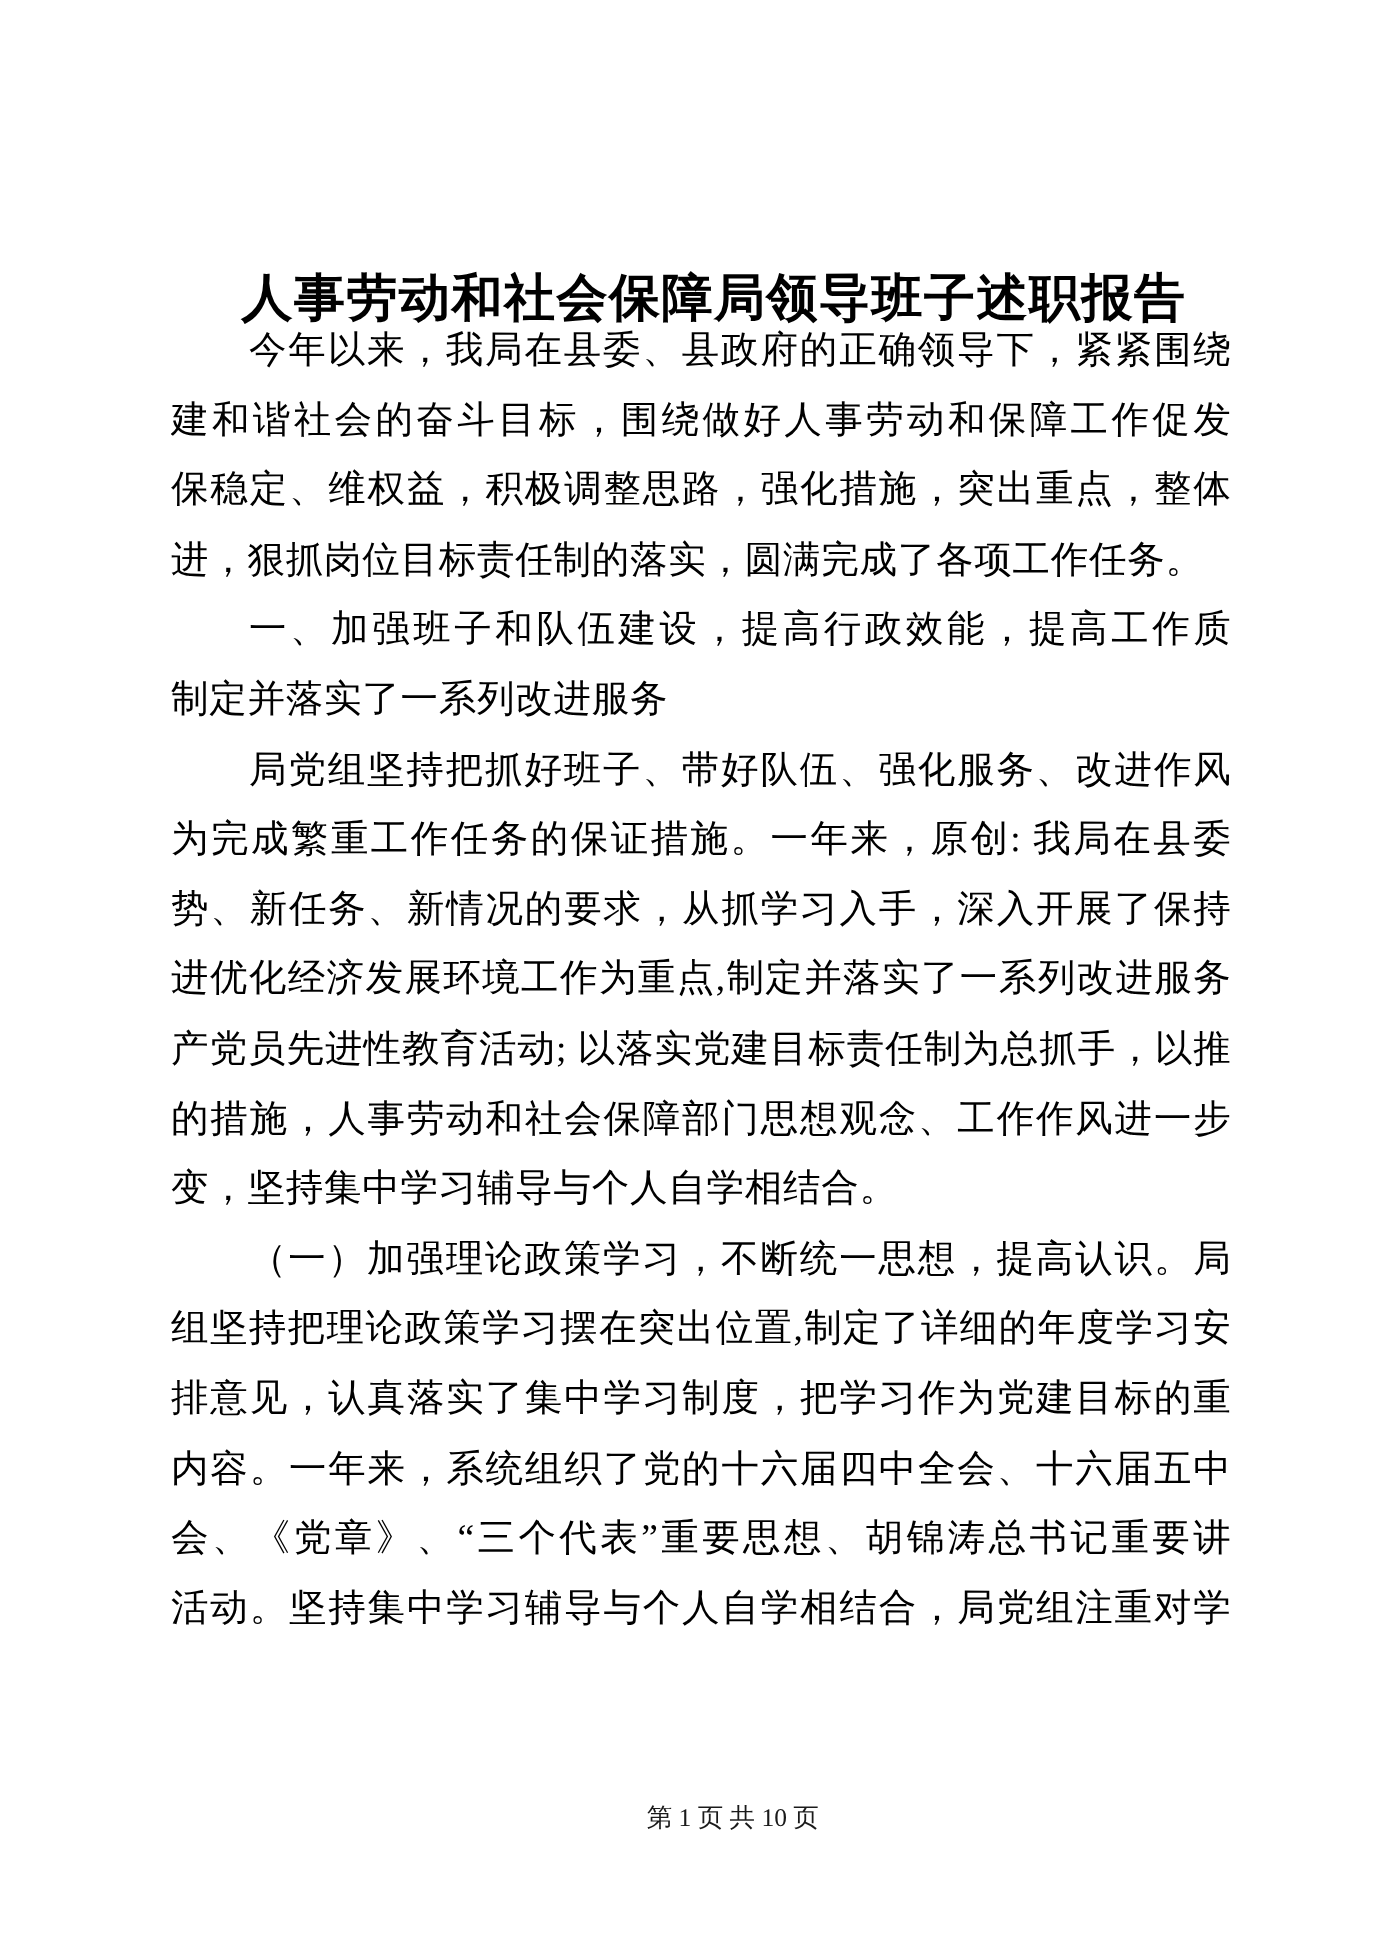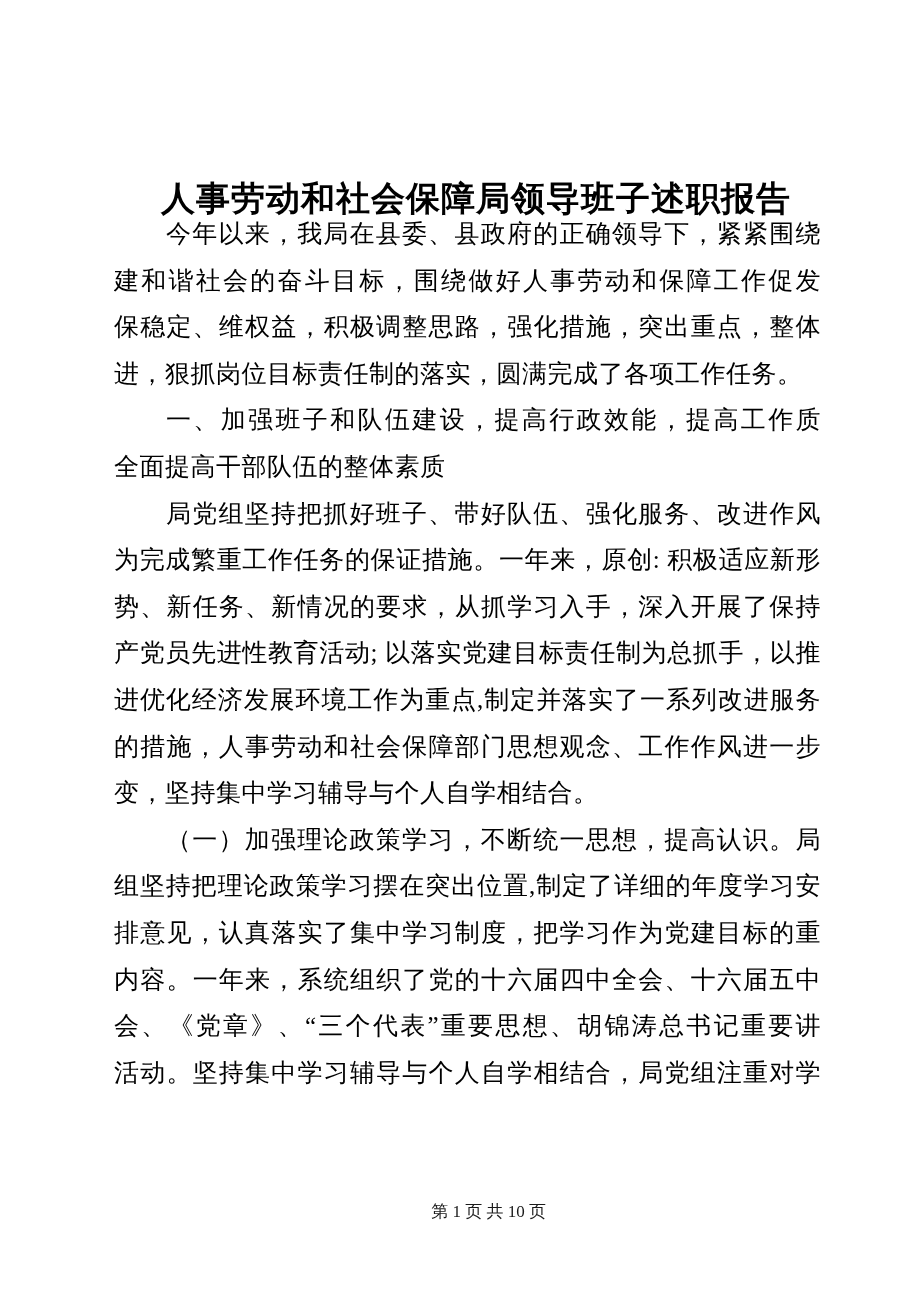--- a/index.html
+++ b/index.html
@@ -84,26 +84,26 @@
 
 
   <h1 class="doc-title">人事劳动和社会保障局领导班子述职报告</h1>
 
   <div class="content">
     <div class="bline indent">今年以来，我局在县委、县政府的正确领导下，紧紧围绕构</div>
     <div class="bline">建和谐社会的奋斗目标，围绕做好人事劳动和保障工作促发展、</div>
     <div class="bline">保稳定、维权益，积极调整思路，强化措施，突出重点，整体推</div>
     <div class="bline last">进，狠抓岗位目标责任制的落实，圆满完成了各项工作任务。</div>
     <div class="bline indent">一、加强班子和队伍建设，提高行政效能，提高工作质量，</div>
-    <div class="bline last">全面提高干部队伍的整体素质</div>
+    <div class="bline last">制定并落实了一系列改进服务</div>
     <div class="bline indent">局党组坚持把抓好班子、带好队伍、强化服务、改进作风作</div>
-    <div class="bline">为完成繁重工作任务的保证措施。一年来，原创: 积极适应新形</div>
+    <div class="bline">为完成繁重工作任务的保证措施。一年来，原创: 我局在县委</div>
     <div class="bline">势、新任务、新情况的要求，从抓学习入手，深入开展了保持共</div>
+    <div class="bline">进优化经济发展环境工作为重点,制定并落实了一系列改进服务</div>
     <div class="bline">产党员先进性教育活动; 以落实党建目标责任制为总抓手，以推</div>
-    <div class="bline">进优化经济发展环境工作为重点,制定并落实了一系列改进服务</div>
     <div class="bline">的措施，人事劳动和社会保障部门思想观念、工作作风进一步转</div>
     <div class="bline last">变，坚持集中学习辅导与个人自学相结合。</div>
     <div class="bline indent">（一）加强理论政策学习，不断统一思想，提高认识。局党</div>
     <div class="bline">组坚持把理论政策学习摆在突出位置,制定了详细的年度学习安</div>
     <div class="bline">排意见，认真落实了集中学习制度，把学习作为党建目标的重要</div>
     <div class="bline">内容。一年来，系统组织了党的十六届四中全会、十六届五中会</div>
     <div class="bline">会、《党章》、“三个代表”重要思想、胡锦涛总书记重要讲话、</div>
     <div class="bline">活动。坚持集中学习辅导与个人自学相结合，局党组注重对学习</div>
   </div>
 

